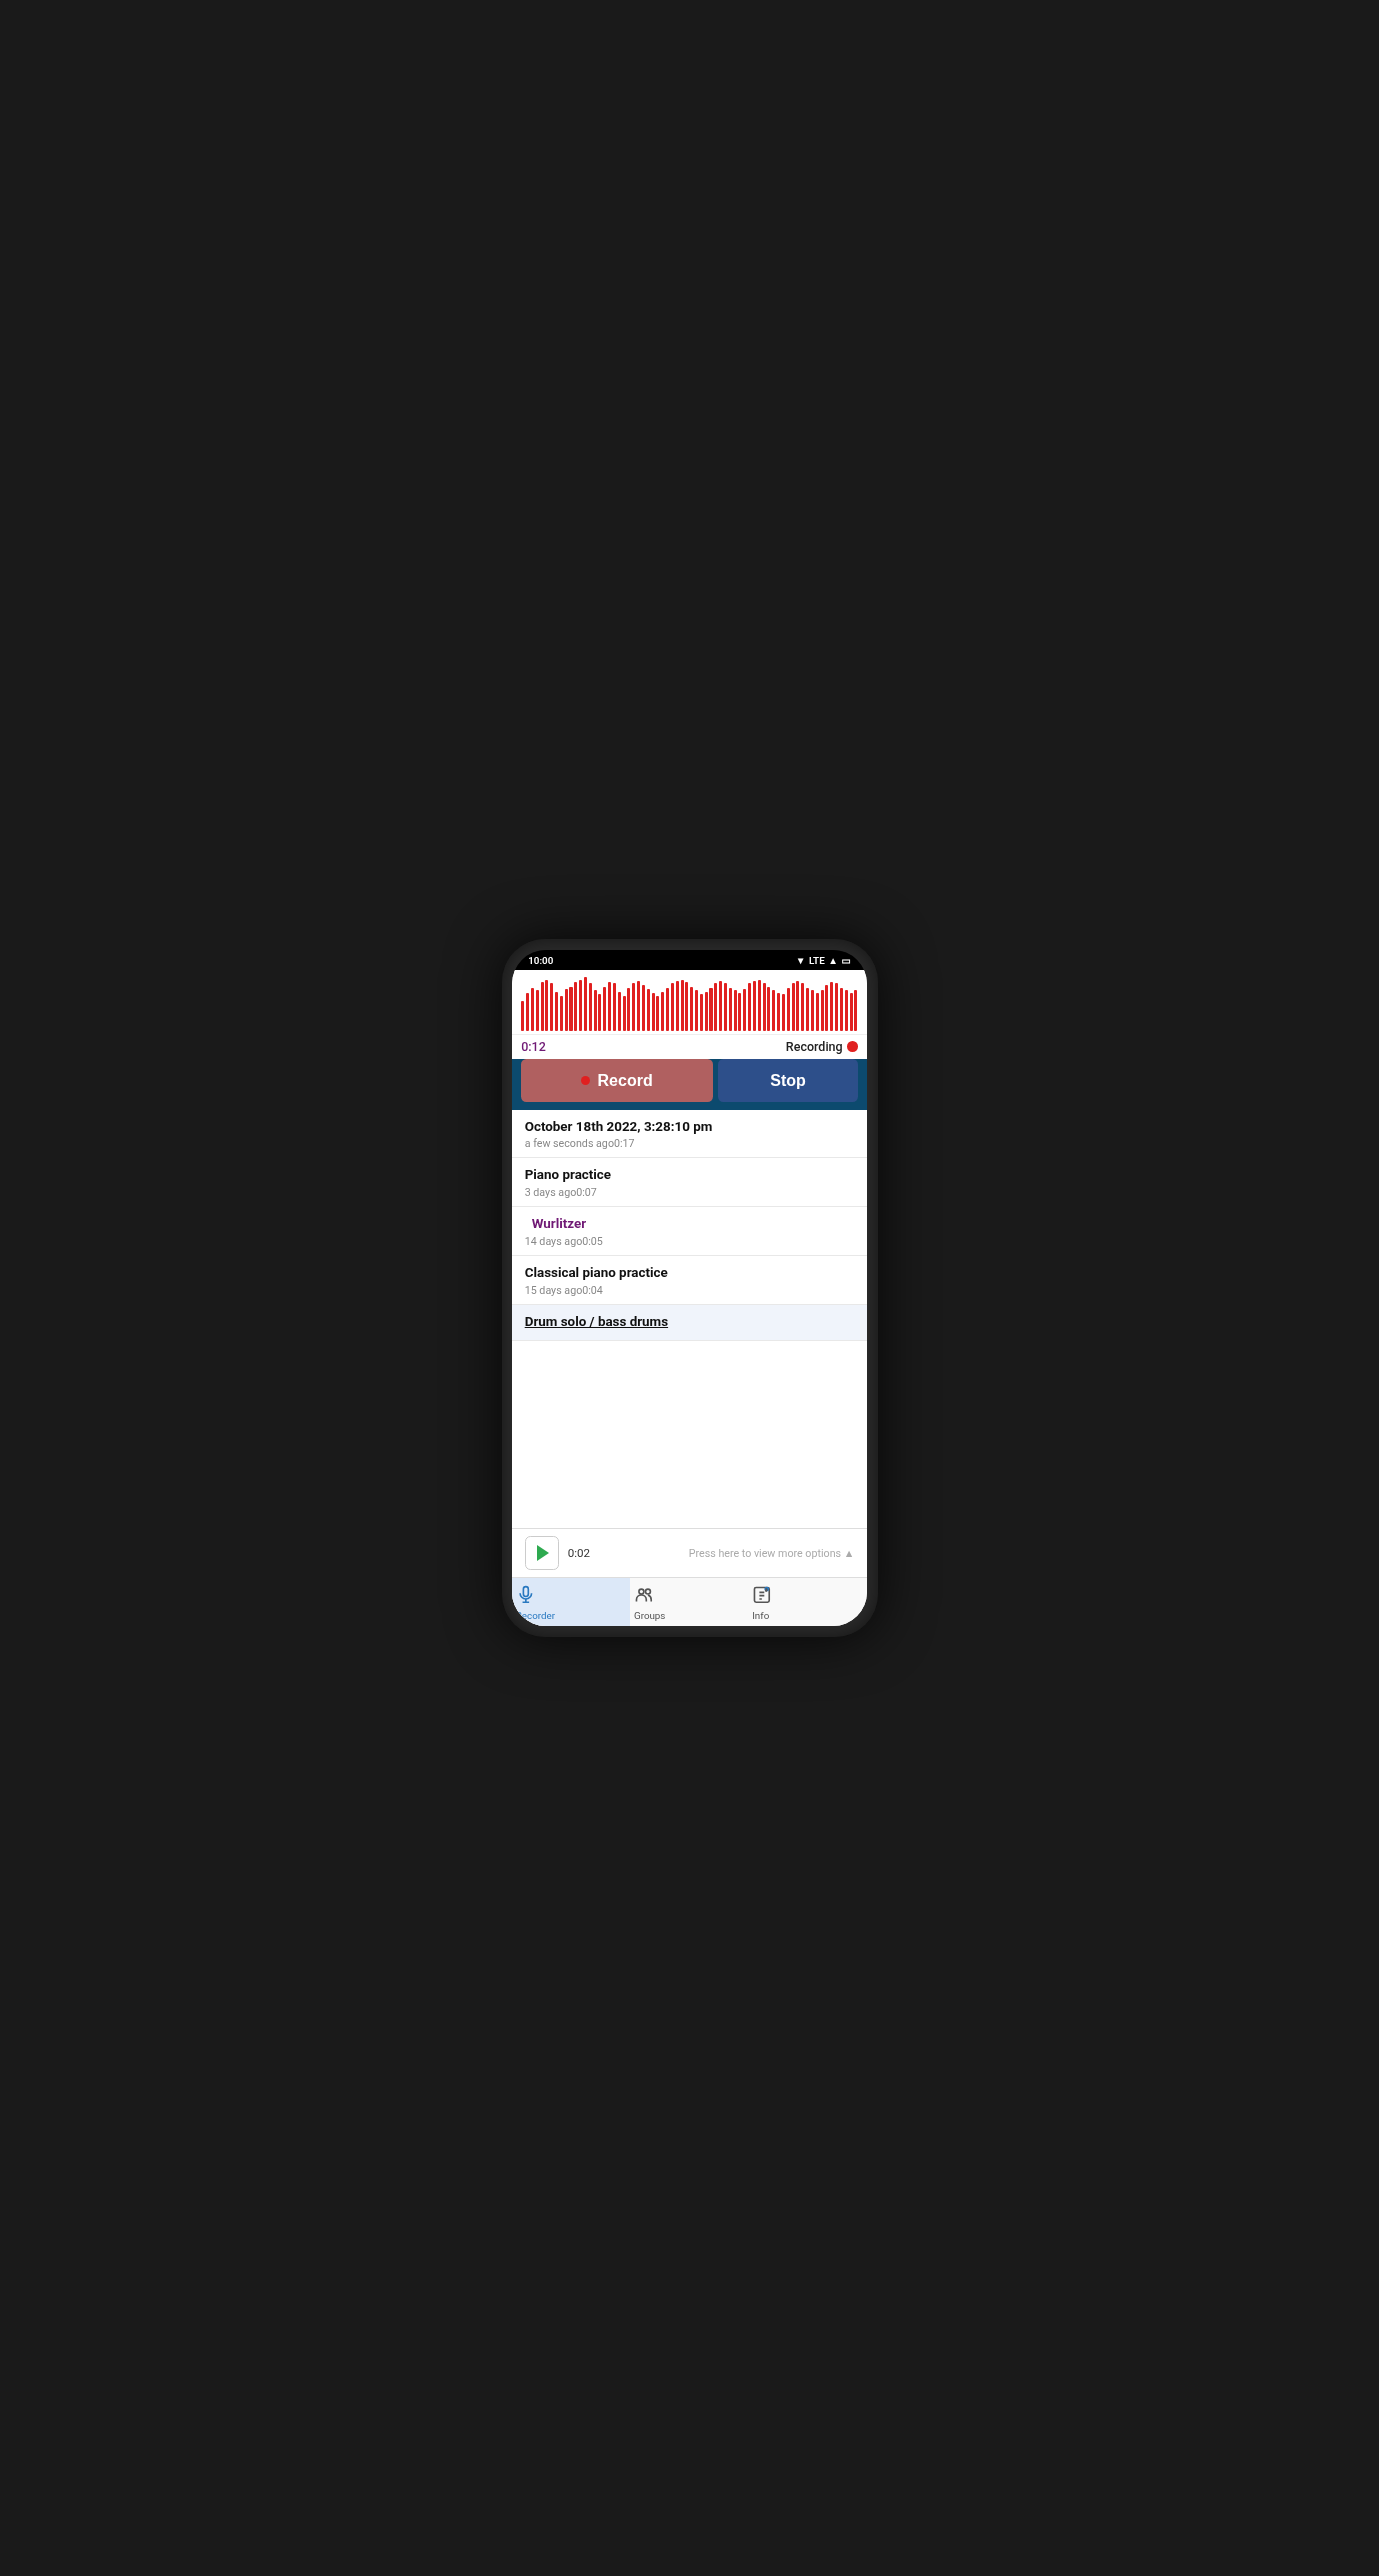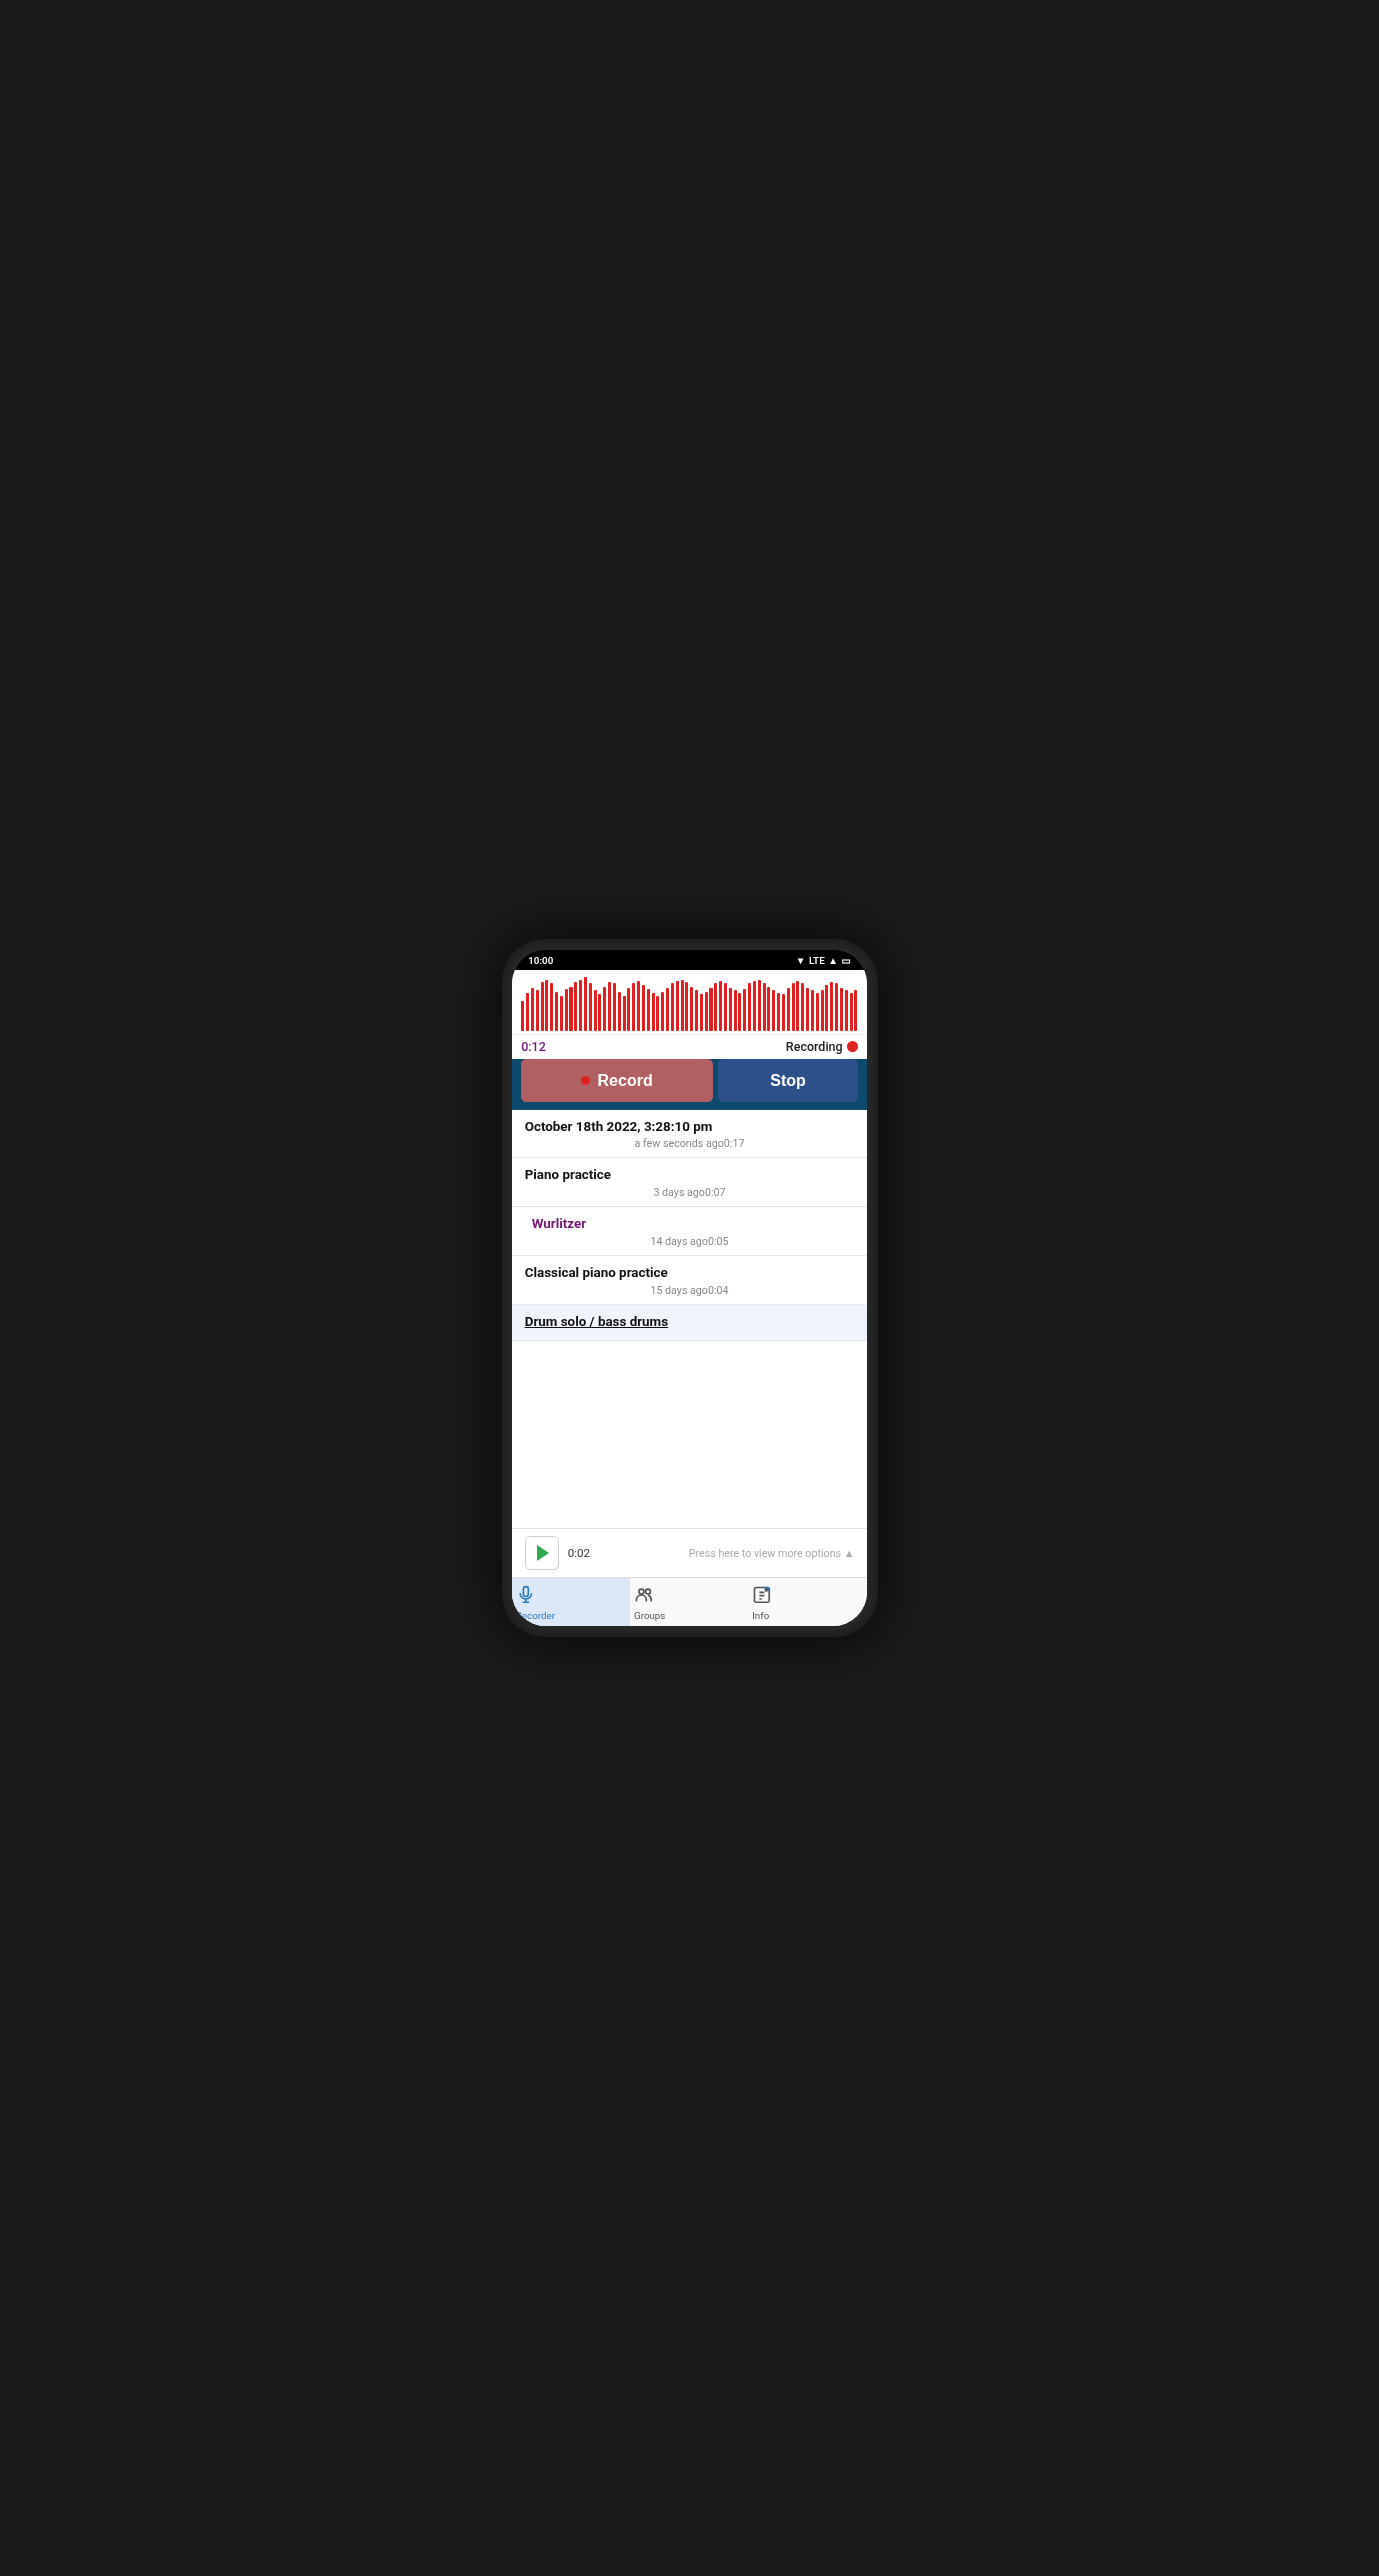--- a/index.html
+++ b/index.html
@@ -163,21 +163,21 @@
     .recording-title.link-style {
       color: #701a75;
       font-weight: 700;
       margin-left: 7px;
     }
     .recording-title.underline {
       text-decoration: underline;
     }
     .recording-meta {
       display: flex;
-      justify-content: center;
+      justify-content: flex-start;
       align-items: center;
     }
     .recording-time-ago {
       font-size: 10.7px;
       color: #888;
     }
     .recording-duration {
       font-size: 10.7px;
       color: #888;
     }

